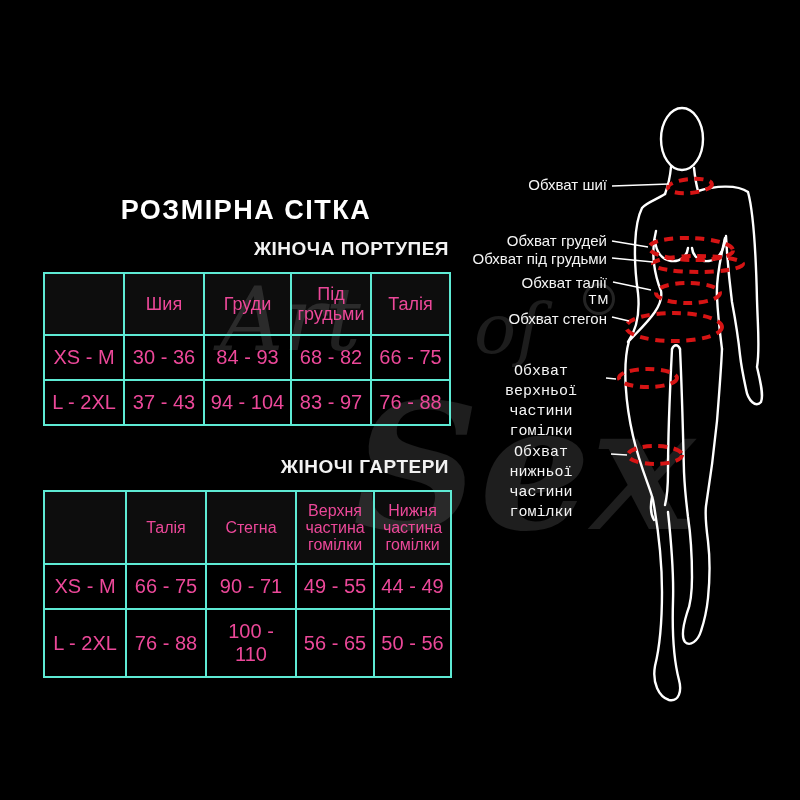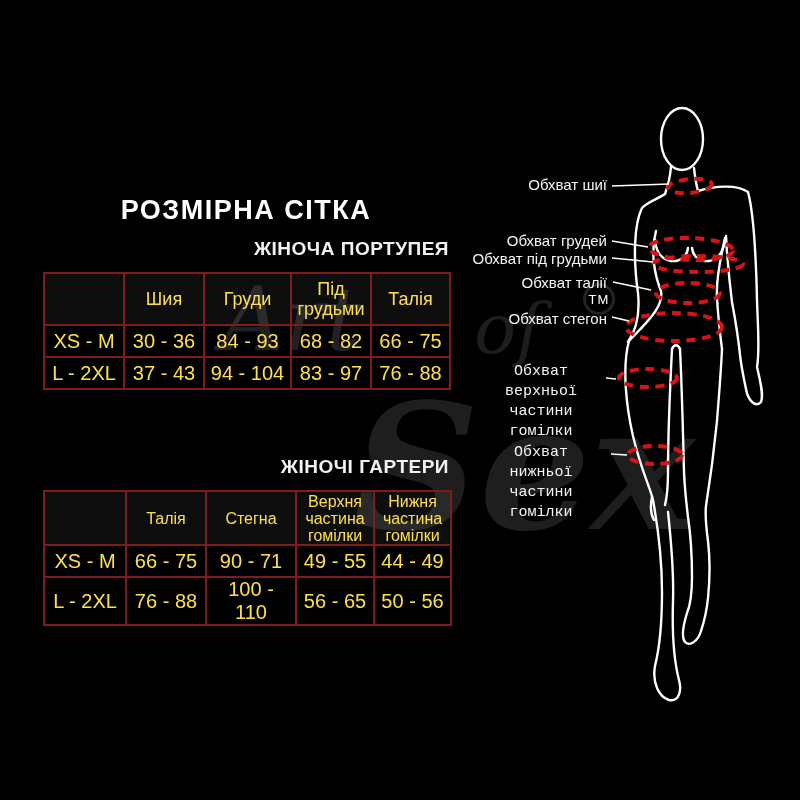--- a/index.html
+++ b/index.html
@@ -50,24 +50,24 @@
   .st-2 { top:456px; }
 
   table.size-table {
     position:absolute; left:43px; z-index:2;
     border-collapse:collapse; table-layout:fixed;
     background:transparent;
   }
   .t-1 { top:272px; width:406px; }
   .t-2 { top:490px; width:407px; }
   .size-table th, .size-table td {
-    border:2px solid #7f1d1d;
+    border:2px solid #5eead4;
     text-align:center; vertical-align:middle;
-    font-weight:normal; color:#fde047;
-    padding:0 3px;
+    font-weight:normal; color:#ec4899;
+    padding:10px 3px;
   }
   .t-1 thead th { height:52px; font-size:18px; line-height:20px; background:rgba(255,255,255,0.05); }
   .t-2 thead th { height:54px; font-size:16px; line-height:17px; background:rgba(255,255,255,0.05); }
   .size-table tbody th, .size-table tbody td { height:32px; font-size:20px; }
 
   
   .fig-label {
     position:absolute; z-index:3;
     font-size:15px; color:#f5f5f5; white-space:nowrap;
     text-align:right;

